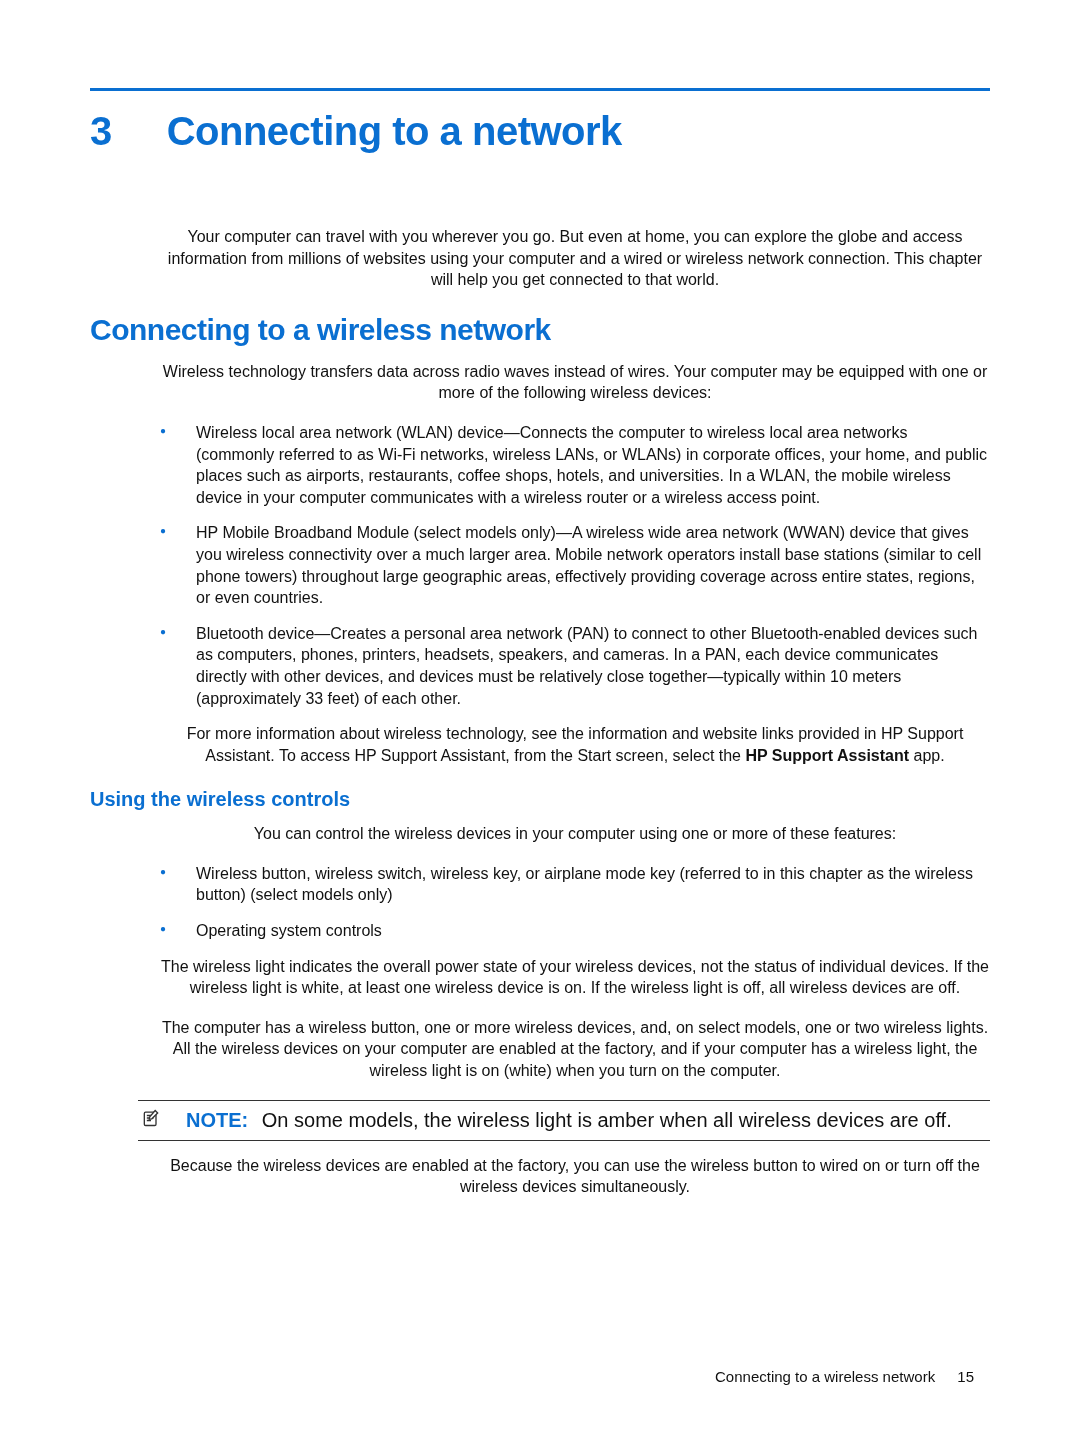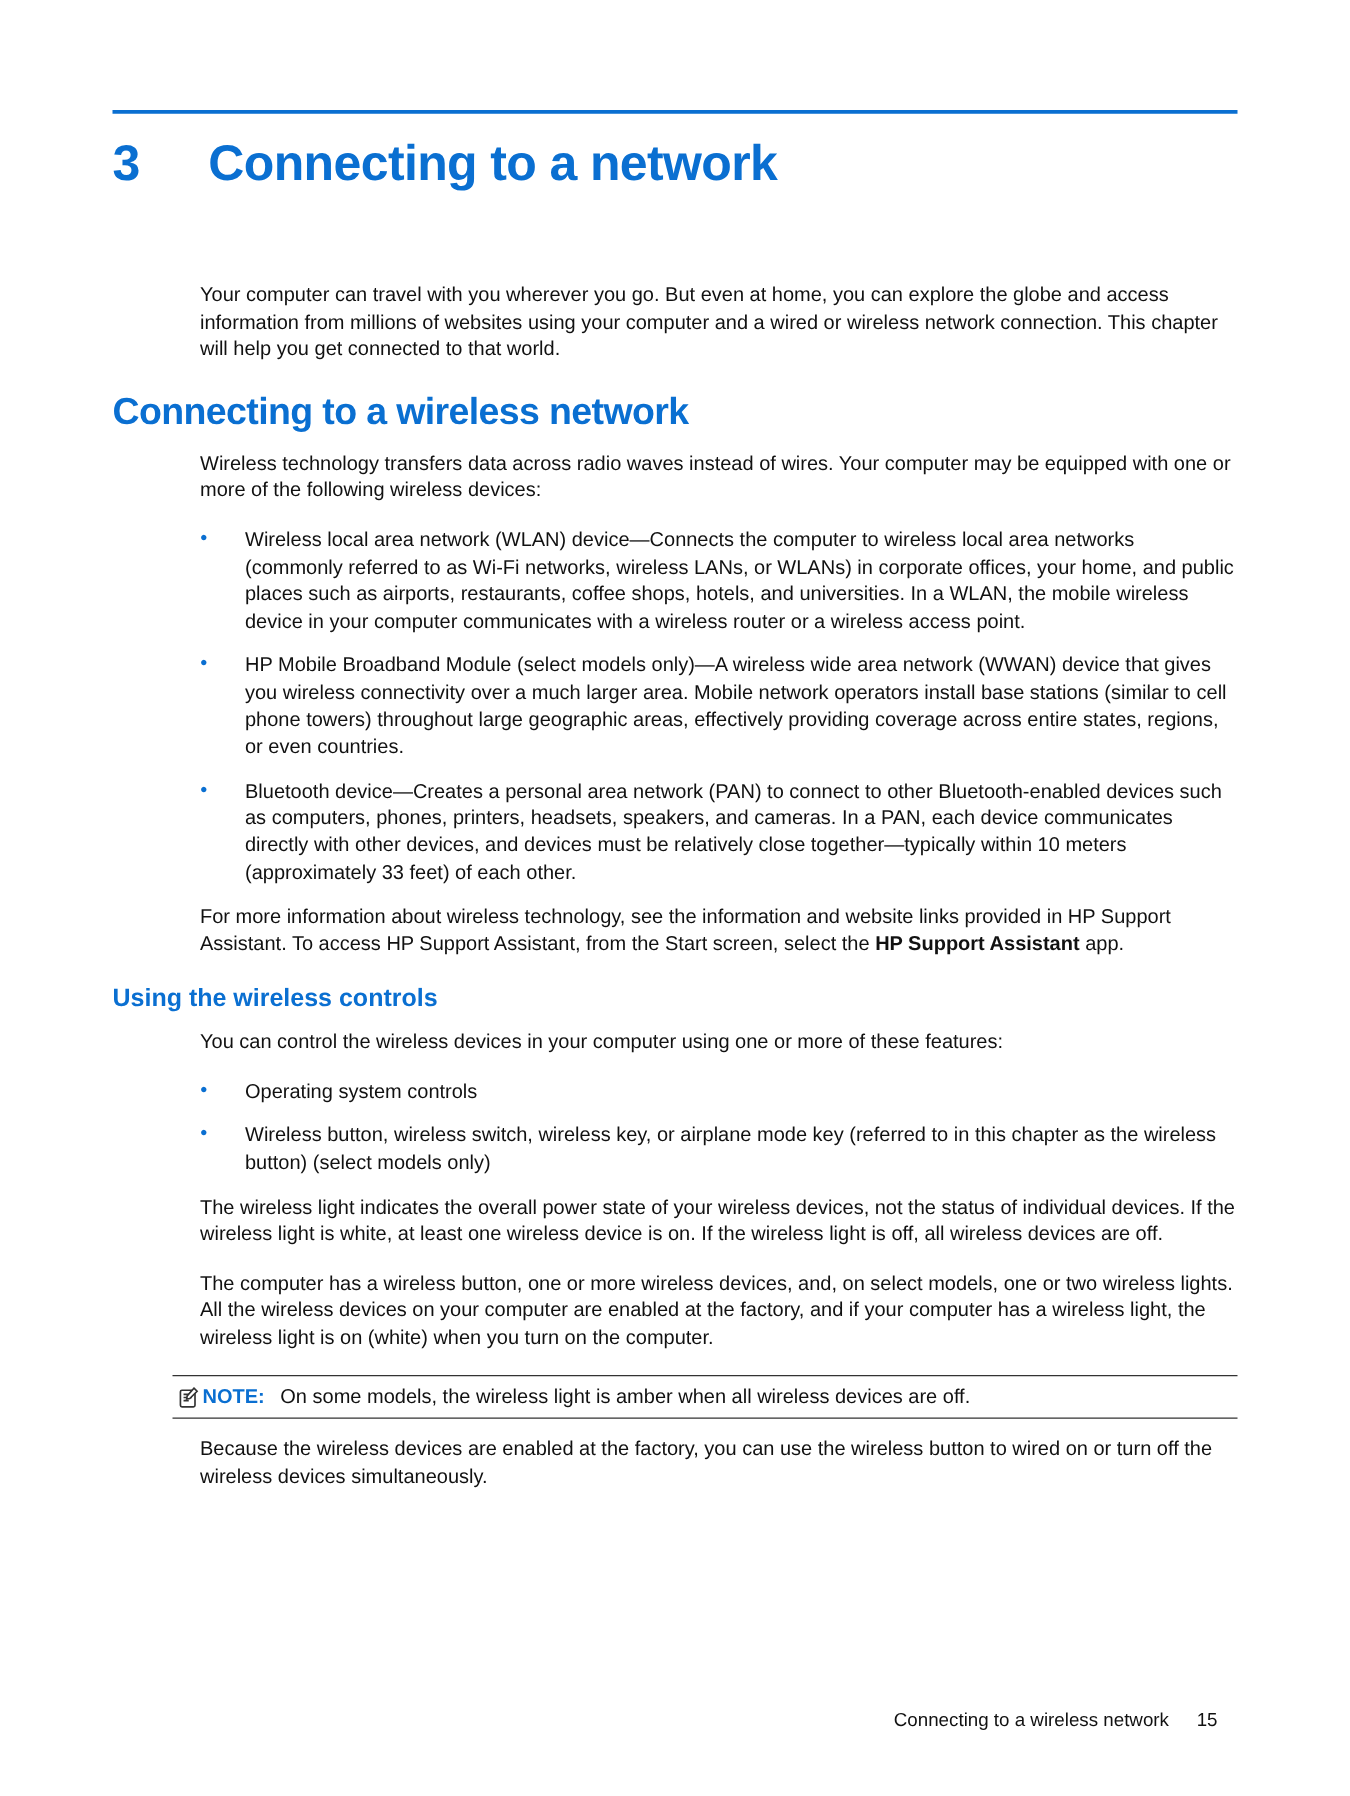--- a/index.html
+++ b/index.html
@@ -1,32 +1,32 @@
 <!DOCTYPE html>
 <html><head>
 <meta charset="utf-8">
 <style>
   * { box-sizing: border-box; margin: 0; padding: 0; }
   html, body { width: 1080px; background: #fff; font-family: Arial, Helvetica, sans-serif; color: #111; }
   .page { width: 1080px; min-height: 1437px; padding: 88px 90px 92px 90px; position: relative; }
   .rule { border: none; border-top: 3px solid #0a6fd1; margin-bottom: 18px; }
   .chapter-title { color: #0a6fd1; font-weight: 800; font-size: 40px; letter-spacing: -0.5px; margin-bottom: 72px; }
   .chapter-title .num { display: inline-block; width: 66px; font-size: 40px; }
-  .body-indent { margin-left: 70px; margin-right: 0; }
+  .body-indent { margin-left: 70px; margin-right: 0; text-align: center; }
   .para { font-size: 16px; line-height: 1.35; margin-bottom: 18px; }
   .h2 { color: #0a6fd1; font-weight: 800; font-size: 30px; margin: 22px 0 14px 0; letter-spacing: -0.5px; }
   .h3 { color: #0a6fd1; font-weight: 800; font-size: 20px; margin: 22px 0 12px 0; }
   .h4 { color: #0a6fd1; font-weight: 700; font-size: 17px; margin: 20px 0 10px 0; }
   ul.bullets { list-style: none; padding: 0; margin-left: 70px; }
   ul.bullets li { position: relative; padding-left: 36px; font-size: 16px; line-height: 1.35; margin-bottom: 14px; }
   ul.bullets li::before { content: "●"; position: absolute; left: 0; top: 2px; color: #0a6fd1; font-size: 10px; }
   .bold { font-weight: 700; }
   .note-wrap { margin-left: 48px; margin-right: 0; }
   .note-rule { border: none; border-top: 1px solid #333; }
-  .note-line { display: flex; align-items: flex-start; gap: 0; padding: 6px 2px; font-size: 16px; line-height: 1.35; }
+  .note-line { display: flex; align-items: flex-start; gap: 24px; padding: 6px 2px; font-size: 20px; line-height: 1.35; }
   .note-label { color: #0a6fd1; font-weight: 800; margin-right: 8px; }
   .note-icon { flex: 0 0 22px; display: inline-flex; justify-content: center; margin-top: 1px; }
   .footer { position: absolute; bottom: 52px; right: 106px; font-size: 15px; }
   .footer .pg { margin-left: 18px; }
 </style>
 </head>
 <body>
 
 <div class="page">
 
@@ -51,22 +51,22 @@
 
   <p class="para body-indent">
     <span>For more information about wireless technology, see the information and website links provided in HP Support Assistant. To access HP Support Assistant, from the Start screen, select the </span><span class="bold">HP Support Assistant</span><span> app.</span>
   </p>
 
   <h3 class="h3">Using the wireless controls</h3>
 
   <p class="para body-indent">You can control the wireless devices in your computer using one or more of these features:</p>
 
   <ul class="bullets">
+    <li>Wireless button, wireless switch, wireless key, or airplane mode key (referred to in this chapter as the wireless button) (select models only)</li>
     <li>Operating system controls</li>
-    <li>Wireless button, wireless switch, wireless key, or airplane mode key (referred to in this chapter as the wireless button) (select models only)</li>
   </ul>
 
 
   <p class="para body-indent">The wireless light indicates the overall power state of your wireless devices, not the status of individual devices. If the wireless light is white, at least one wireless device is on. If the wireless light is off, all wireless devices are off.</p>
   <p class="para body-indent">The computer has a wireless button, one or more wireless devices, and, on select models, one or two wireless lights. All the wireless devices on your computer are enabled at the factory, and if your computer has a wireless light, the wireless light is on (white) when you turn on the computer.</p>
 
   <div class="note-wrap">
     <hr class="note-rule">
     <div class="note-line">
       <span class="note-icon">

